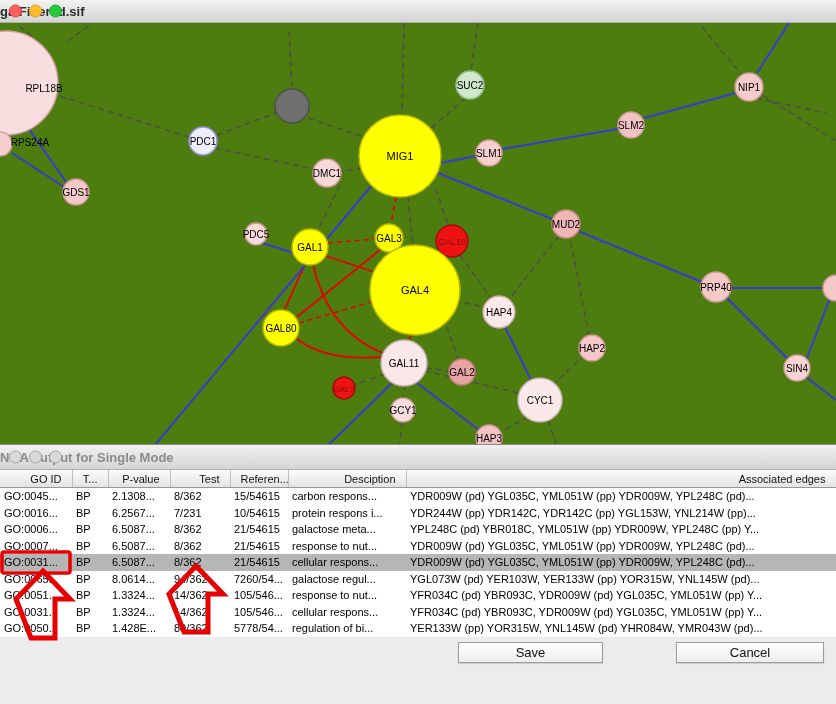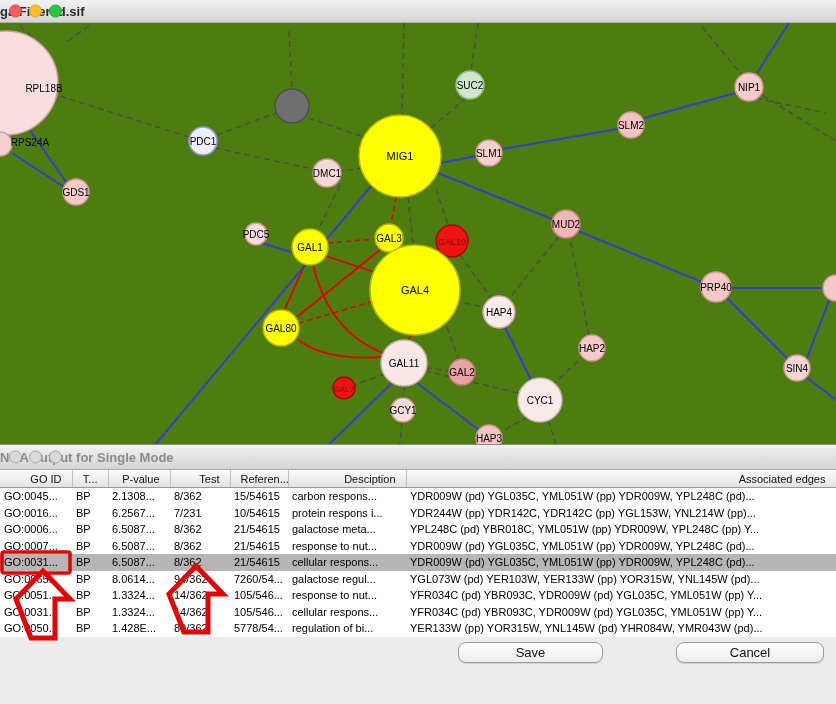--- a/index.html
+++ b/index.html
@@ -29,21 +29,21 @@
   
   .table-wrap{position:relative;width:836px;}
   table.noa{border-collapse:collapse;table-layout:fixed;width:836px;font-size:11px;}
   table.noa thead th{height:17px;background:linear-gradient(#fbfbfb,#e3e3e3);border-right:1px solid #c0c0c0;border-bottom:1px solid #979797;font-weight:normal;font-size:11px;color:#111;padding:0 10px;overflow:hidden;white-space:nowrap;text-align:right;}
   table.noa tbody tr{background:#fff;}
   table.noa tbody tr.selected{background:#b6b6b6;}
   table.noa td{height:16.5px;line-height:16.5px;padding:0 4px;font-size:11px;color:#000;white-space:nowrap;overflow:hidden;}
   table.noa td.c-test{text-align:left;}
 
   
-  .btn{position:absolute;height:21px;border:1px solid #9c9c9c;border-radius:8px;background:linear-gradient(#ffffff,#ededed);font-family:"Liberation Sans",sans-serif;font-size:13px;color:#111;box-shadow:0 1px 1px rgba(0,0,0,.12);}
+  .btn{position:absolute;height:21px;border:1px solid #9c9c9c;border-radius:0;background:linear-gradient(#ffffff,#ededed);font-family:"Liberation Sans",sans-serif;font-size:13px;color:#111;box-shadow:0 1px 1px rgba(0,0,0,.12);}
   .btn-save{left:458px;top:197px;width:145px;}
   .btn-cancel{left:676px;top:197px;width:148px;}
 
   
   .annotations{position:absolute;left:0;top:0;width:836px;height:242px;pointer-events:none;}
   .annotations .mark{fill:none;stroke:#e60000;}
 </style>
 </head>
 <body>
 

